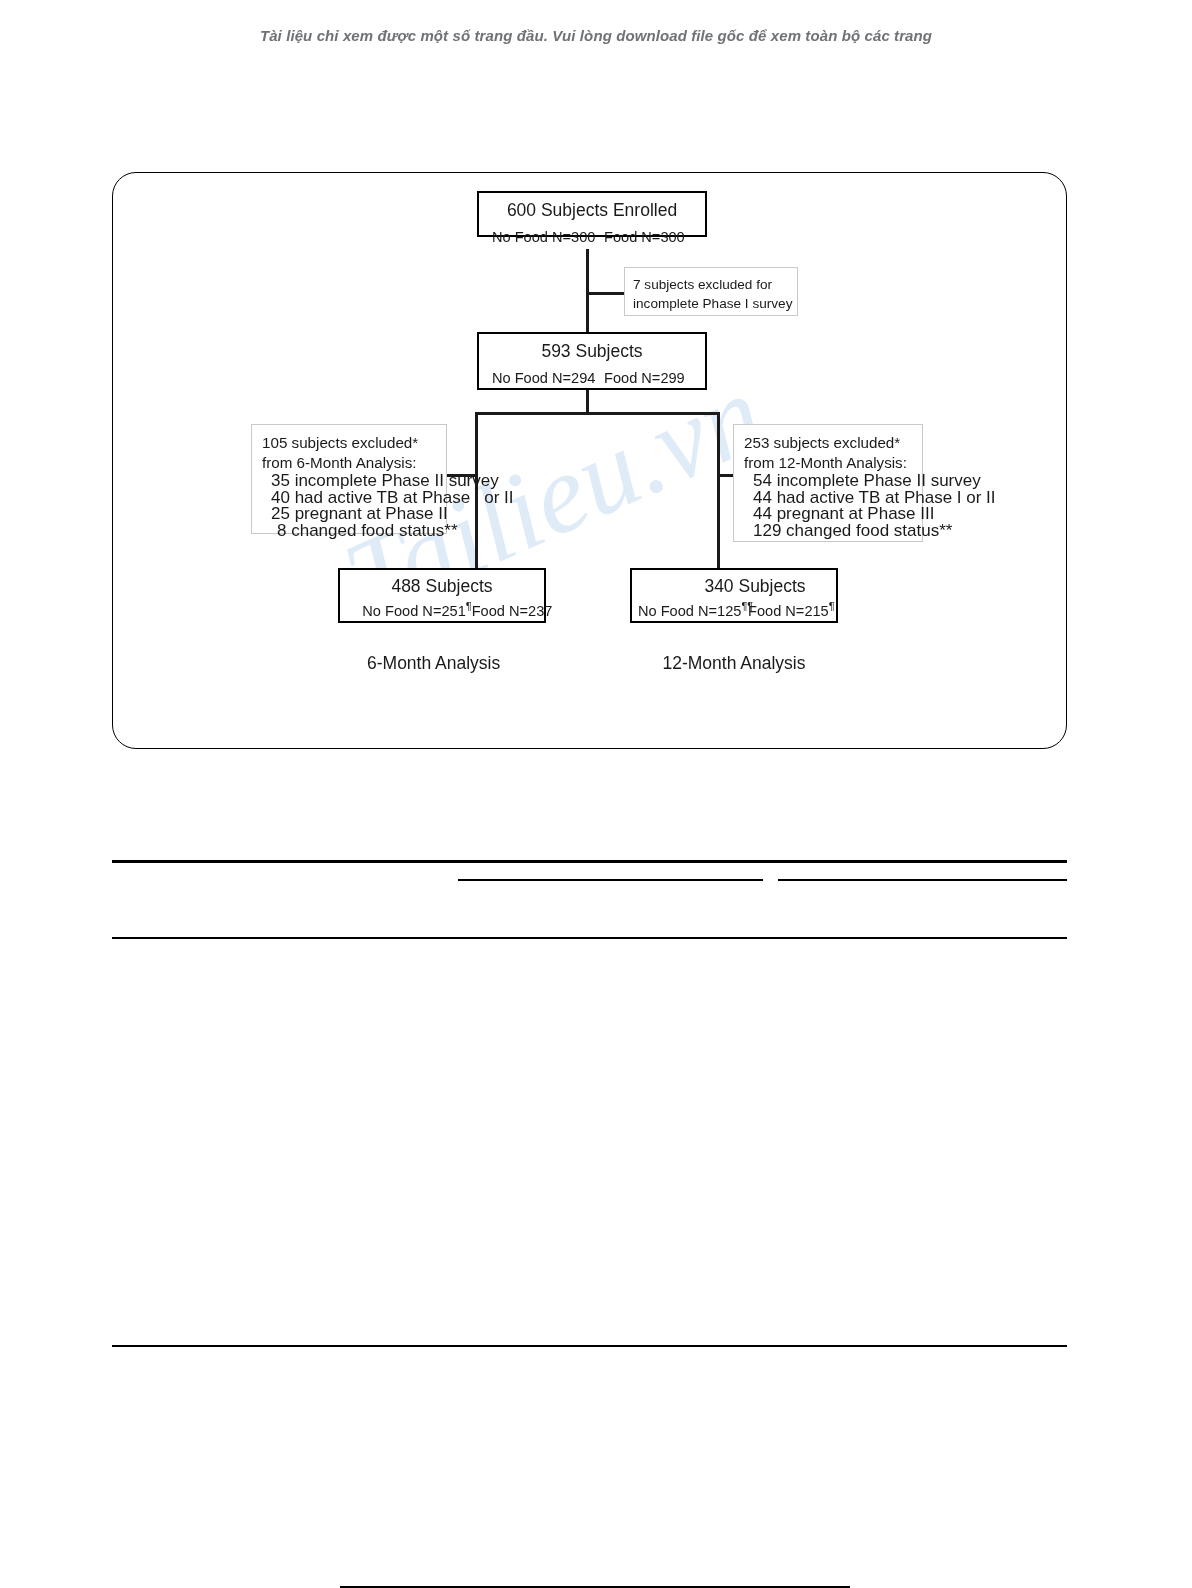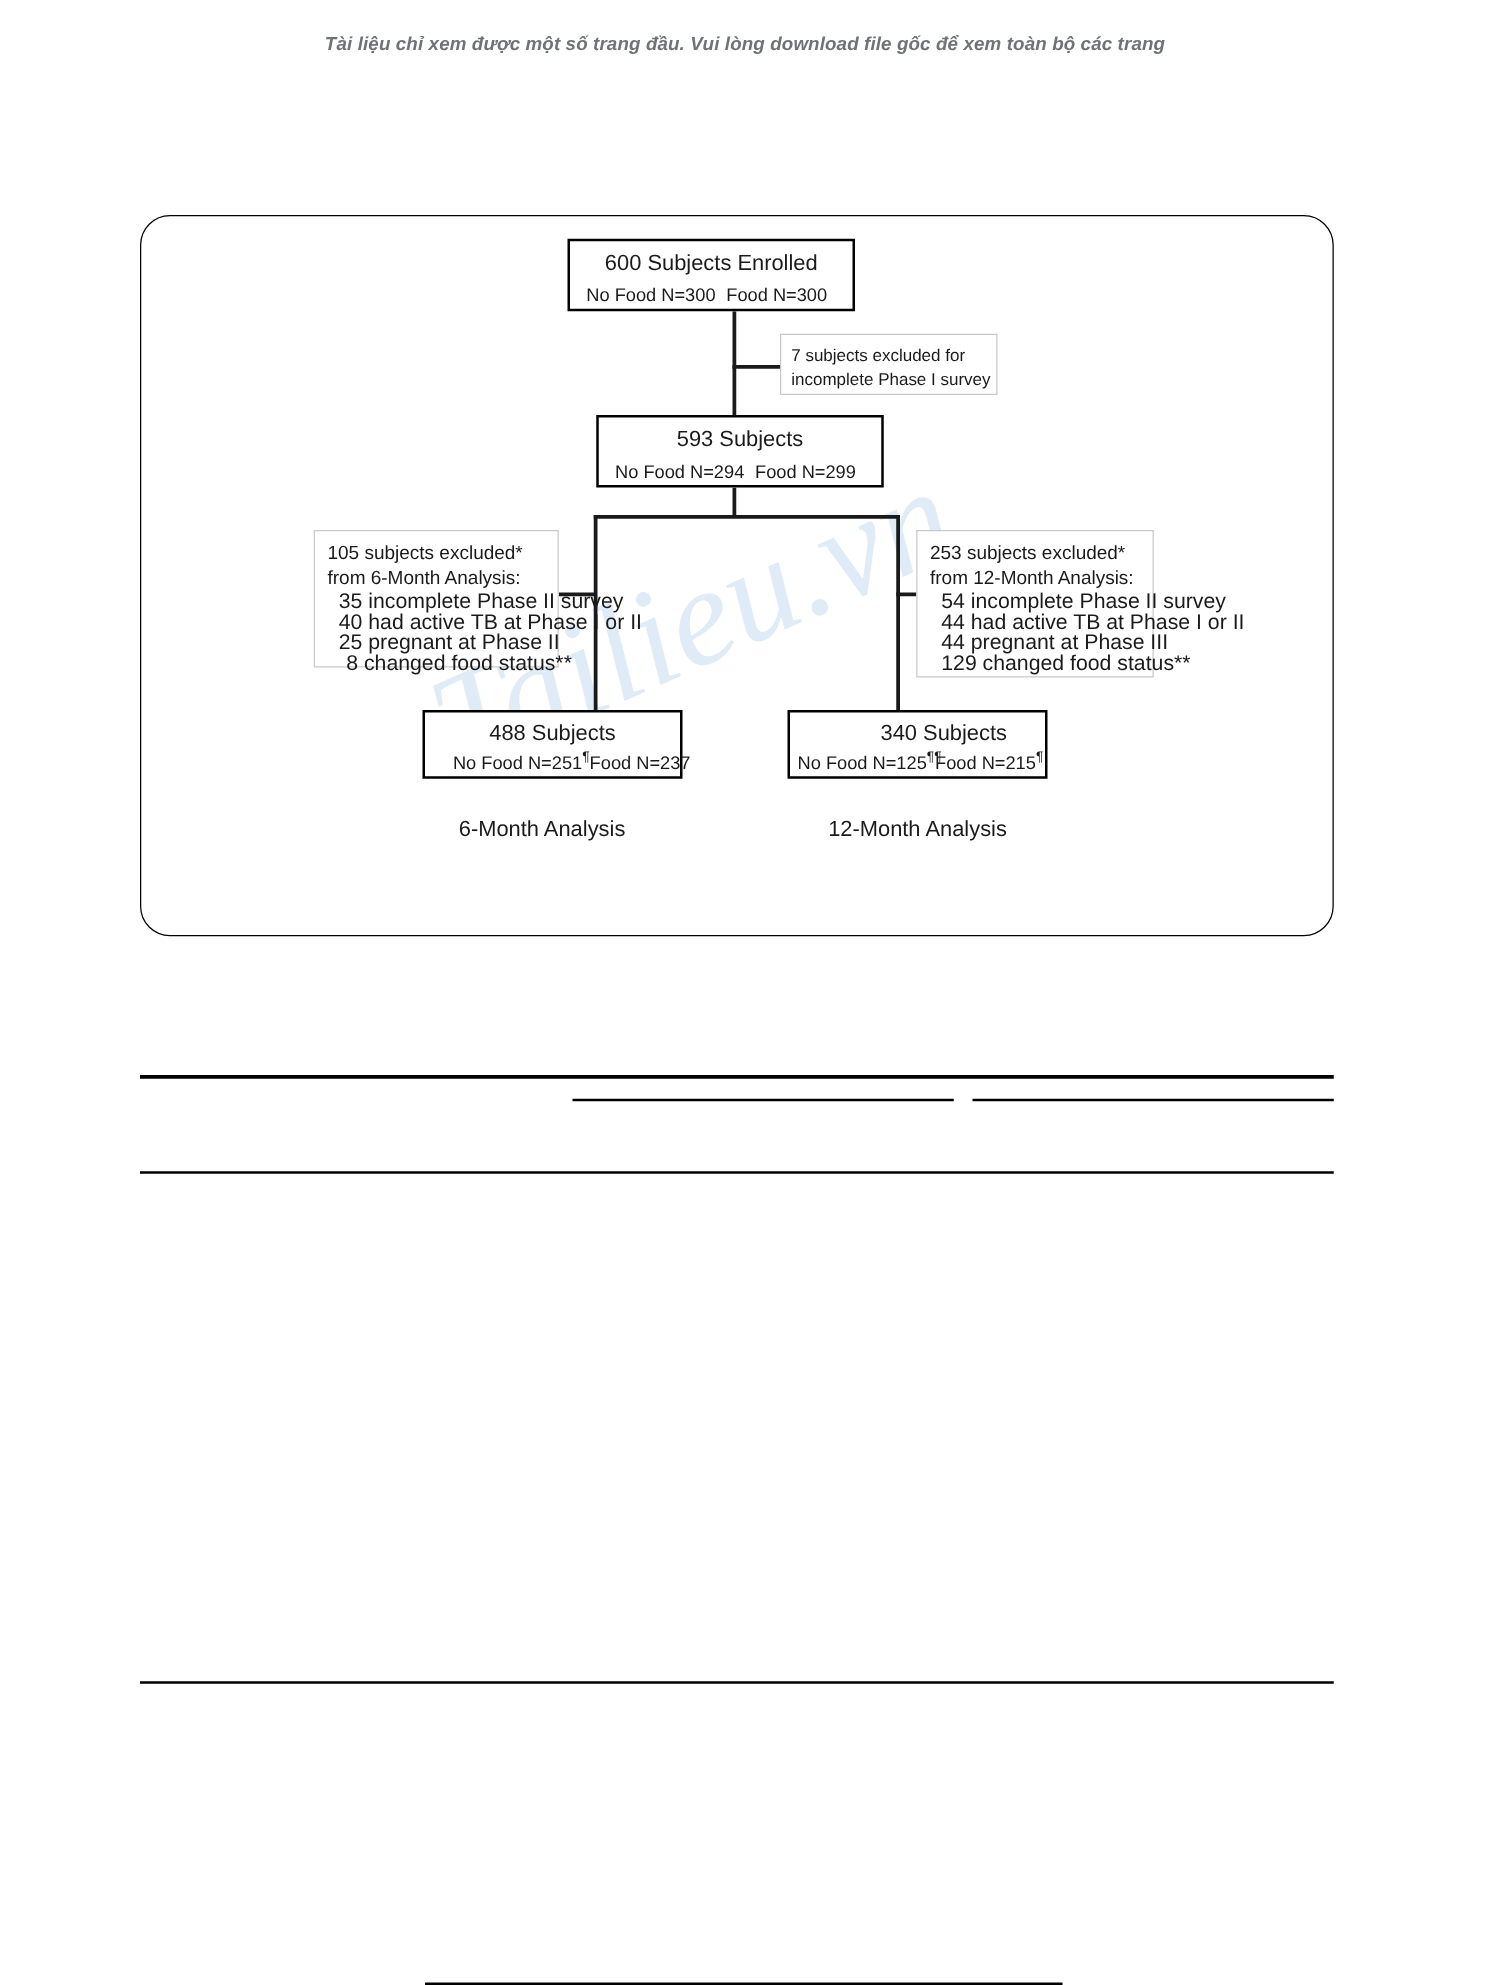--- a/index.html
+++ b/index.html
@@ -99,21 +99,21 @@
   .box-split .seg-left { text-align: left; }
   .box-split .seg-right { text-align: left; }
   sup.pilcrow {
     font-size: 11px;
     vertical-align: super;
     line-height: 0;
   }
 
   
   #box-enrolled {
-    left: 454px; top: 191px; width: 230px; height: 58px;
+    left: 477px; top: 191px; width: 230px; height: 46px;
   }
   #box-enrolled .box-title { margin-top: 7px; }
   #box-enrolled .box-split { margin-top: 8px; }
   #box-enrolled .seg-left  { width: 112px; }
   #box-enrolled .seg-right { width: 88px;  }
 
   #box-excl-phase1 {
     left: 624px; top: 267px; width: 174px; height: 49px;
     padding: 7px 15px 0 8px;
   }

